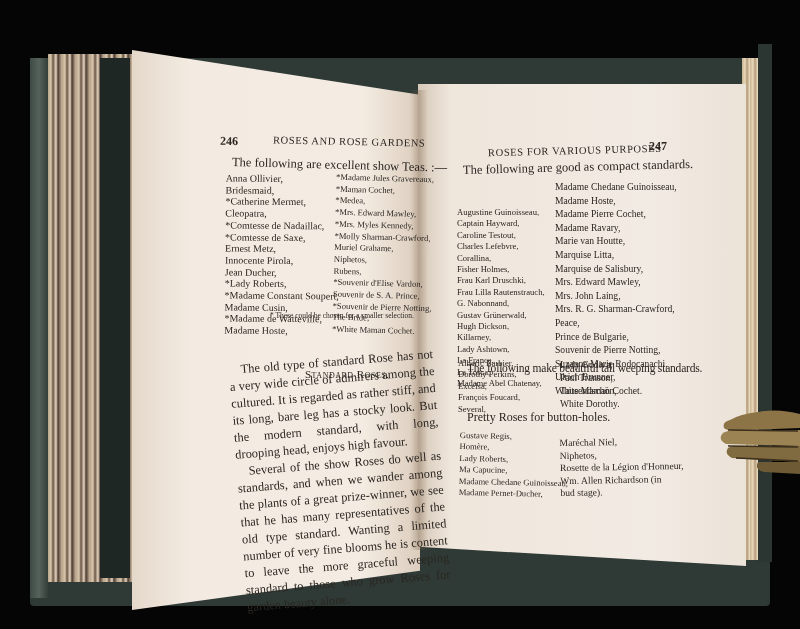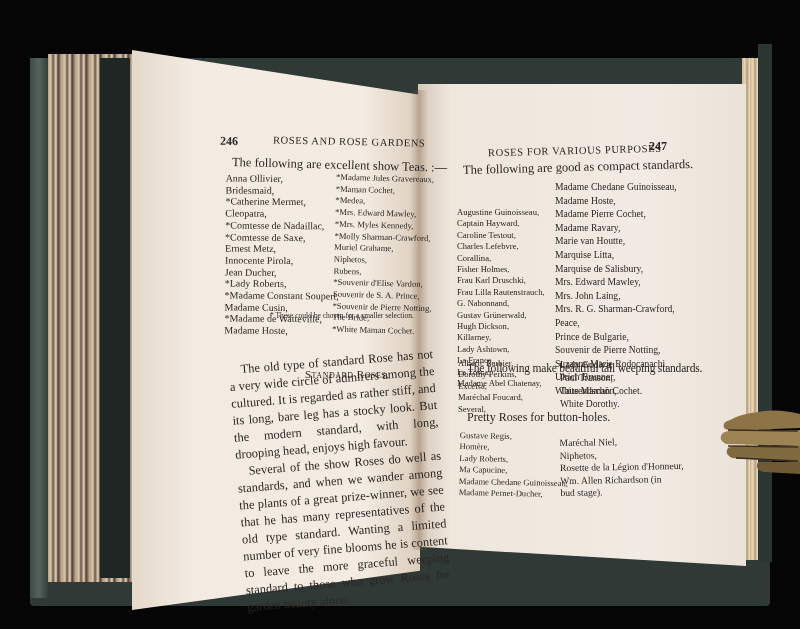--- a/index.html
+++ b/index.html
@@ -180,21 +180,21 @@
       <div>Suzanne Marie Rodocanachi,</div>
       <div>Ulrich Brunner,</div>
       <div>White Maman Cochet.</div>
     </div>
 
   <div class="txt intro" style="left:467px;top:339px;font-size:11.5px;letter-spacing:-0.2px;margin-top:24px;">The following make beautiful tall weeping standards.</div>
   <div class="txt list small" id="r1-col1" style="left:458px;top:358px;">
       <div>Alberic Barbier,</div>
       <div>Dorothy Perkins,</div>
       <div>Excelsa,</div>
-      <div>Maréchal Foucard,</div>
+      <div>François Foucard,</div>
       <div>Several,</div>
     </div>
   <div class="txt list med" id="r1-col2" style="left:560px;top:358px;">
       <div>Lady Godiva,</div>
       <div>Paul Transon,</div>
       <div>Tausendschön,</div>
       <div>White Dorothy.</div>
     </div>
 
   <div class="txt intro" style="left:467px;top:411px;font-size:12px;text-align:right;">Pretty Roses for button-holes.</div>

